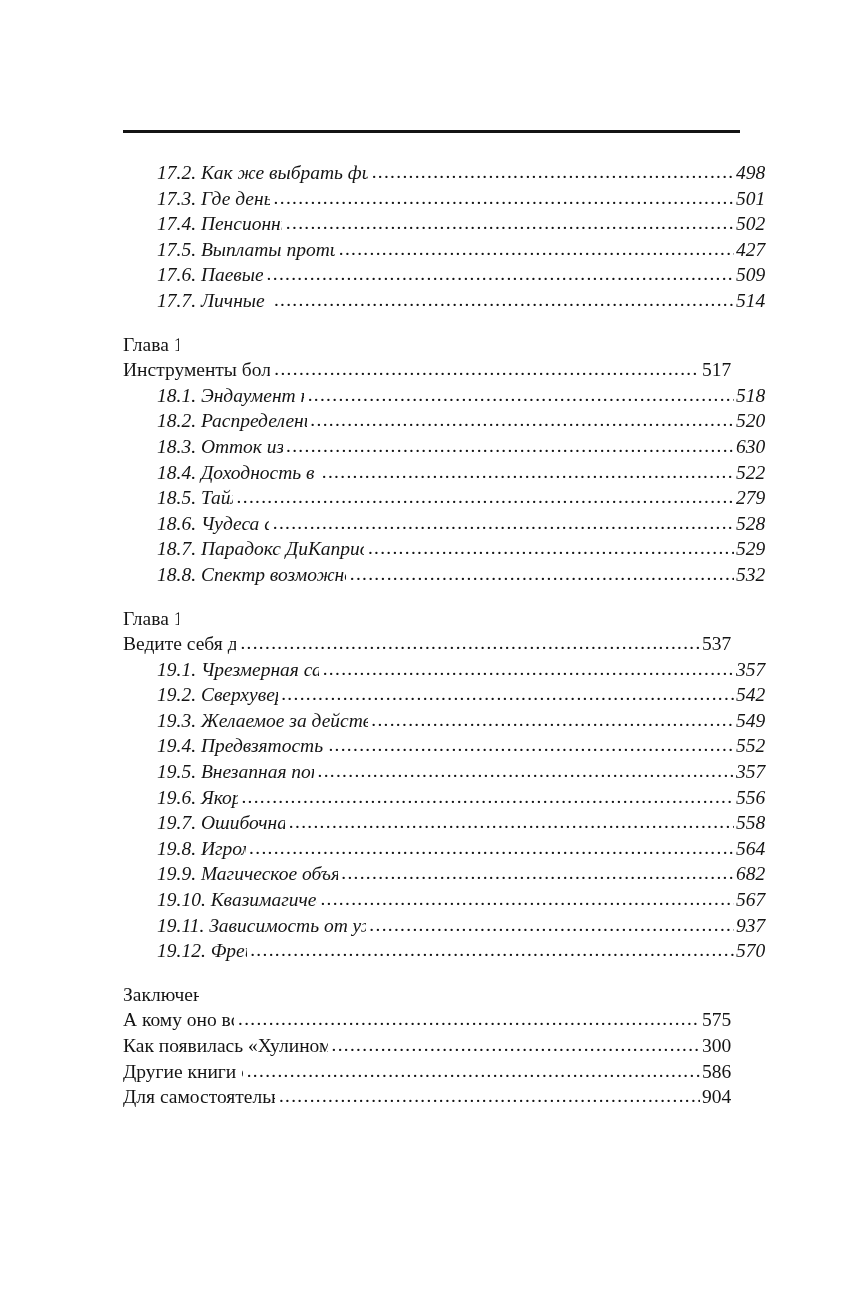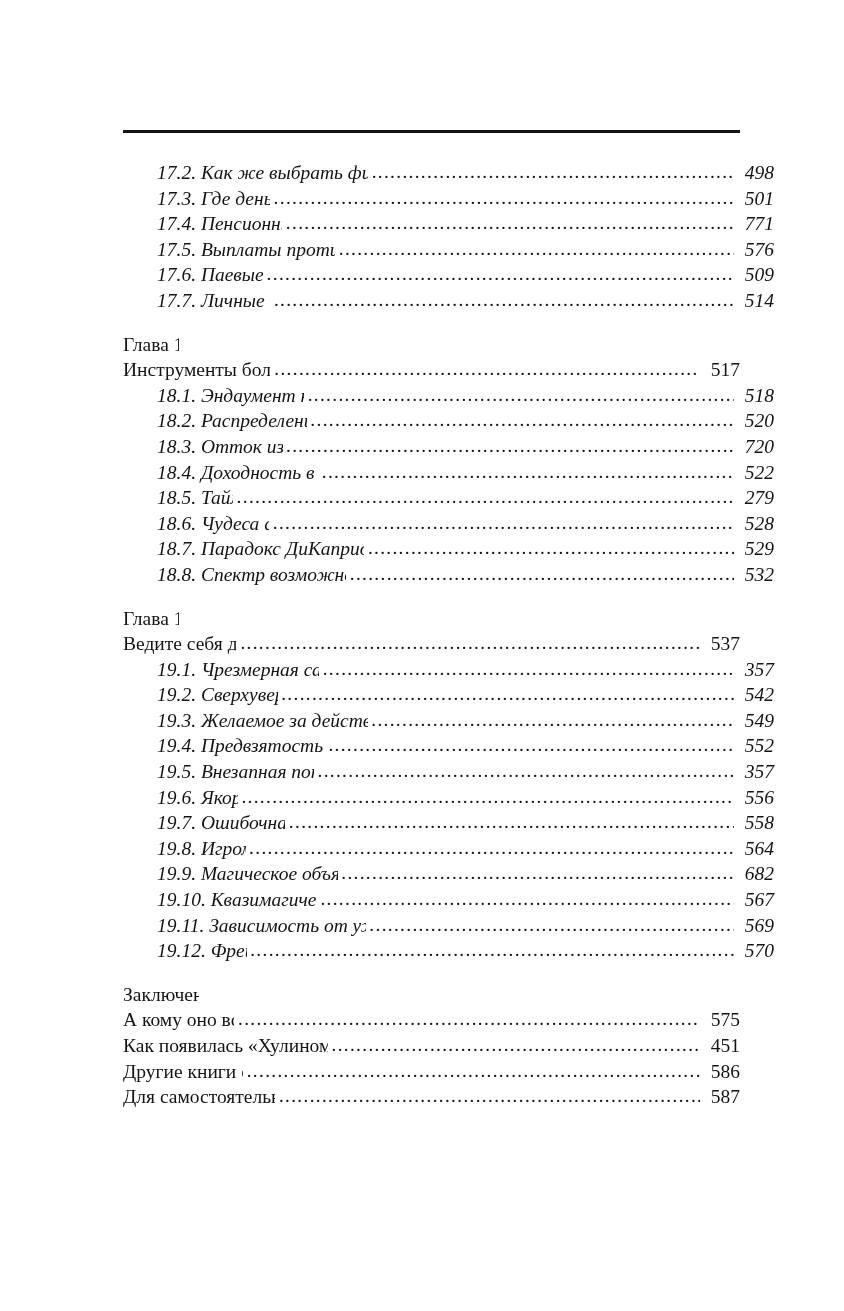--- a/index.html
+++ b/index.html
@@ -60,21 +60,21 @@
     overflow: hidden;
     margin: 0 2px 0 4px;
     position: relative;
     top: -1px;
     font-size: 19px;
     letter-spacing: 1.4px;
     color: #141414;
   }
   .entry .pageno {
     flex: 0 0 auto;
-    text-align: right;
+    text-align: left;
     min-width: 38px;
   }
   
   .chapter-head {
     font-style: normal;
     padding-left: 0;
   }
   .chapter-title {
     font-style: normal;
     padding-left: 0;
@@ -103,26 +103,26 @@
           <span class="pageno">498</span>
         </div>
         <div class="entry sub">
           <span class="label">17.3. Где деньги, Зин?</span>
           <span class="dots">........................................................................................................................</span>
           <span class="pageno">501</span>
         </div>
         <div class="entry sub">
           <span class="label">17.4. Пенсионные фонды</span>
           <span class="dots">........................................................................................................................</span>
-          <span class="pageno">771</span>
+          <span class="pageno">502</span>
         </div>
         <div class="entry sub">
           <span class="label">17.5. Выплаты против взносов и 401 (к)</span>
           <span class="dots">........................................................................................................................</span>
-          <span class="pageno">576</span>
+          <span class="pageno">427</span>
         </div>
         <div class="entry sub">
           <span class="label">17.6. Паевые фонды</span>
           <span class="dots">........................................................................................................................</span>
           <span class="pageno">509</span>
         </div>
         <div class="entry sub">
           <span class="label">17.7. Личные трасты</span>
           <span class="dots">........................................................................................................................</span>
           <span class="pageno">514</span>
@@ -144,21 +144,21 @@
           <span class="pageno">518</span>
         </div>
         <div class="entry sub">
           <span class="label">18.2. Распределение по классам</span>
           <span class="dots">........................................................................................................................</span>
           <span class="pageno">520</span>
         </div>
         <div class="entry sub">
           <span class="label">18.3. Отток из системы</span>
           <span class="dots">........................................................................................................................</span>
-          <span class="pageno">720</span>
+          <span class="pageno">630</span>
         </div>
         <div class="entry sub">
           <span class="label">18.4. Доходность в разных классах</span>
           <span class="dots">........................................................................................................................</span>
           <span class="pageno">522</span>
         </div>
         <div class="entry sub">
           <span class="label">18.5. Тайминг</span>
           <span class="dots">........................................................................................................................</span>
           <span class="pageno">279</span>
@@ -235,48 +235,48 @@
           <span class="pageno">682</span>
         </div>
         <div class="entry sub">
           <span class="label">19.10. Квазимагическое мышление</span>
           <span class="dots">........................................................................................................................</span>
           <span class="pageno">567</span>
         </div>
         <div class="entry sub">
           <span class="label">19.11. Зависимость от уже потраченных ресурсов</span>
           <span class="dots">........................................................................................................................</span>
-          <span class="pageno">569</span>
+          <span class="pageno">937</span>
         </div>
         <div class="entry sub">
           <span class="label">19.12. Фрейминг</span>
           <span class="dots">........................................................................................................................</span>
           <span class="pageno">570</span>
         </div>
       </div>
       <div class="group">
         <div class="entry chapter-head noleader">
           <span class="label">Заключение:</span>
           <span class="dots">........................................................................................................................</span>
         </div>
         <div class="entry plain">
           <span class="label">А кому оно всё надо?</span>
           <span class="dots">........................................................................................................................</span>
           <span class="pageno">575</span>
         </div>
         <div class="entry plain">
           <span class="label">Как появилась «Хулиномика» и почему она такая</span>
           <span class="dots">........................................................................................................................</span>
-          <span class="pageno">451</span>
+          <span class="pageno">300</span>
         </div>
         <div class="entry plain">
           <span class="label">Другие книги от автора</span>
           <span class="dots">........................................................................................................................</span>
           <span class="pageno">586</span>
         </div>
         <div class="entry plain">
           <span class="label">Для самостоятельного изучения</span>
           <span class="dots">........................................................................................................................</span>
-          <span class="pageno">587</span>
+          <span class="pageno">904</span>
         </div>
       </div>
     </div>
 </div>
 
 </body></html>

